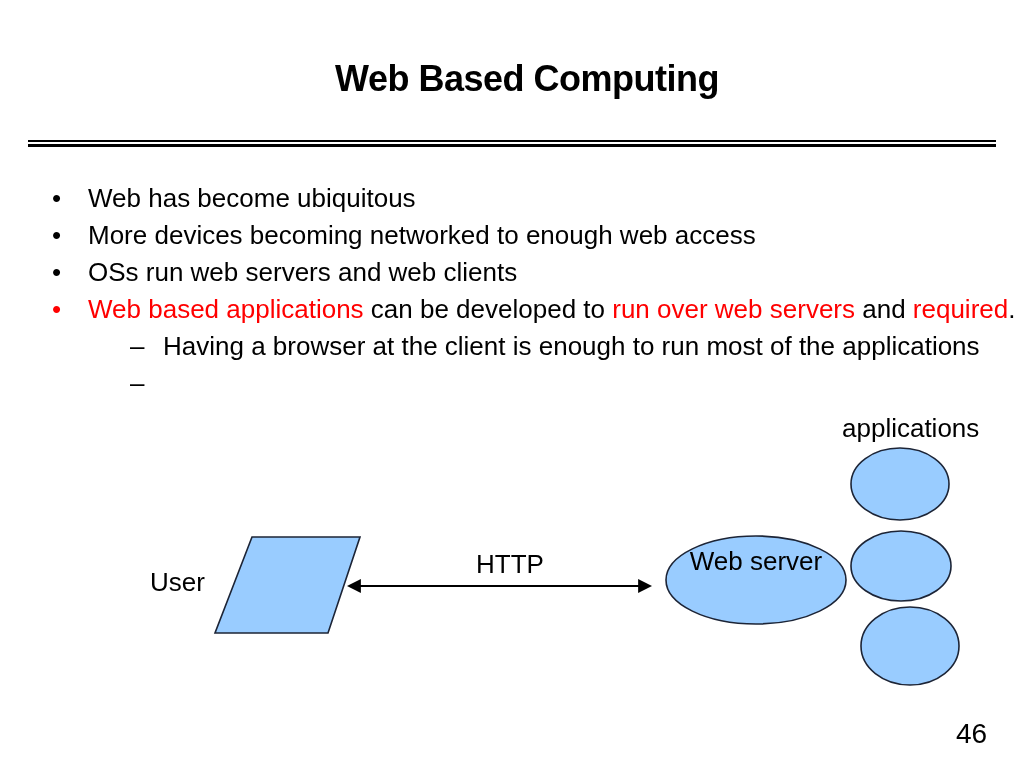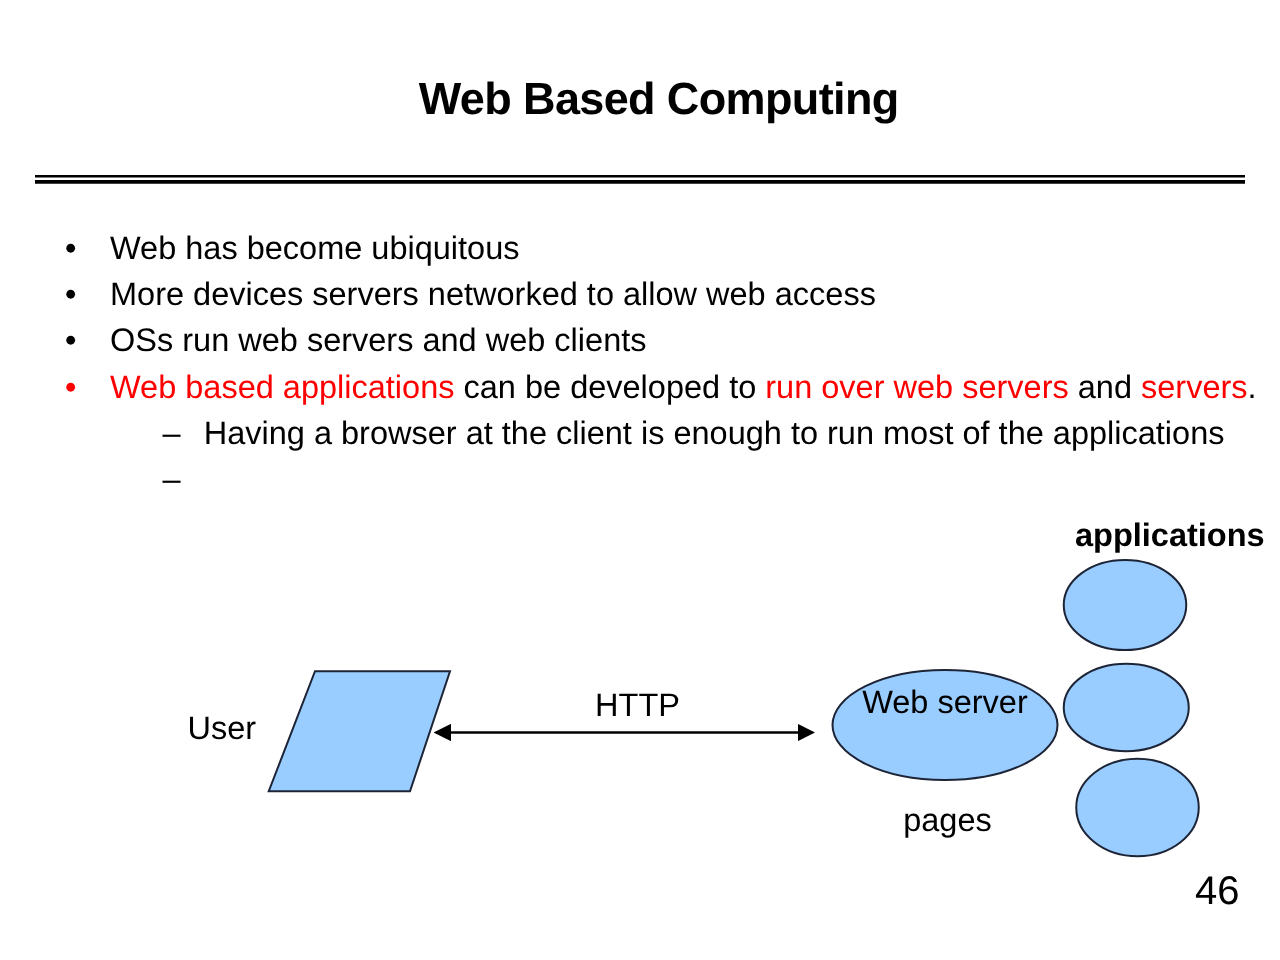--- a/index.html
+++ b/index.html
@@ -48,50 +48,50 @@
     stroke-width: 1.6px;
   }
   .arrow-line { stroke: var(--color-text, #000); stroke-width: 2px; fill: none; }
   .arrow-head { fill: var(--color-text, #000); }
 
   .dlabel { position: absolute; font-size: 26px; line-height: 31px; }
   .center { text-align: center; }
   .label-user { left: 150px; top: 567px; }
   .label-browser { left: 227px; top: 557px; width: 124px; }
   .label-http { left: 450px; top: 549px; width: 120px; }
-  .label-applications { left: 860px; top: 413px; font-weight: bold; }
+  .label-applications { left: 842px; top: 413px; }
   .label-server { left: 666px; top: 546px; width: 180px; }
   .label-pages { left: 698px; top: 641px; width: 120px; }
-  .pagenum { position: absolute; left: 956px; top: 694px; font-size: 32px; }
+  .pagenum { position: absolute; left: 956px; top: 718px; font-size: 28px; }
 </style>
 </head>
 <body>
 
 <div class="slide">
 
   <h1 class="title">Web Based Computing</h1>
 
   <div class="divider"></div>
 
   <div class="bullets">
     <div class="row">
       <span class="glyph">•</span>
       <span class="btext">Web has become ubiquitous</span>
     </div>
     <div class="row">
       <span class="glyph">•</span>
-      <span class="btext">More devices servers networked to allow web access</span>
+      <span class="btext">More devices becoming networked to enough web access</span>
     </div>
     <div class="row">
       <span class="glyph">•</span>
       <span class="btext">OSs run web servers and web clients</span>
     </div>
     <div class="row">
       <span class="glyph red">•</span>
-      <span class="mixed"><span class="red">Web based applications</span><span> can be developed to </span><span class="red">run over web servers</span><span> and </span><span class="red">servers</span><span>.</span></span>
+      <span class="mixed"><span class="red">Web based applications</span><span> can be developed to </span><span class="red">run over web servers</span><span> and </span><span class="red">required</span><span>.</span></span>
     </div>
     <div class="row sub">
       <span class="glyph">–</span>
       <span class="btext">Having a browser at the client is enough to run most of the applications</span>
     </div>
     <div class="row sub">
       <span class="glyph">–</span>
     </div>
   </div>
 
@@ -111,17 +111,16 @@
 
   <div class="dlabel label-user">User</div>
 
 
   <div class="dlabel label-http center">HTTP</div>
 
   <div class="dlabel label-applications">applications</div>
 
   <div class="dlabel label-server center">Web server</div>
 
-  <div class="dlabel label-pages center">pages</div>
 
   <div class="pagenum">46</div>
 
 </div>
 
 </body></html>

